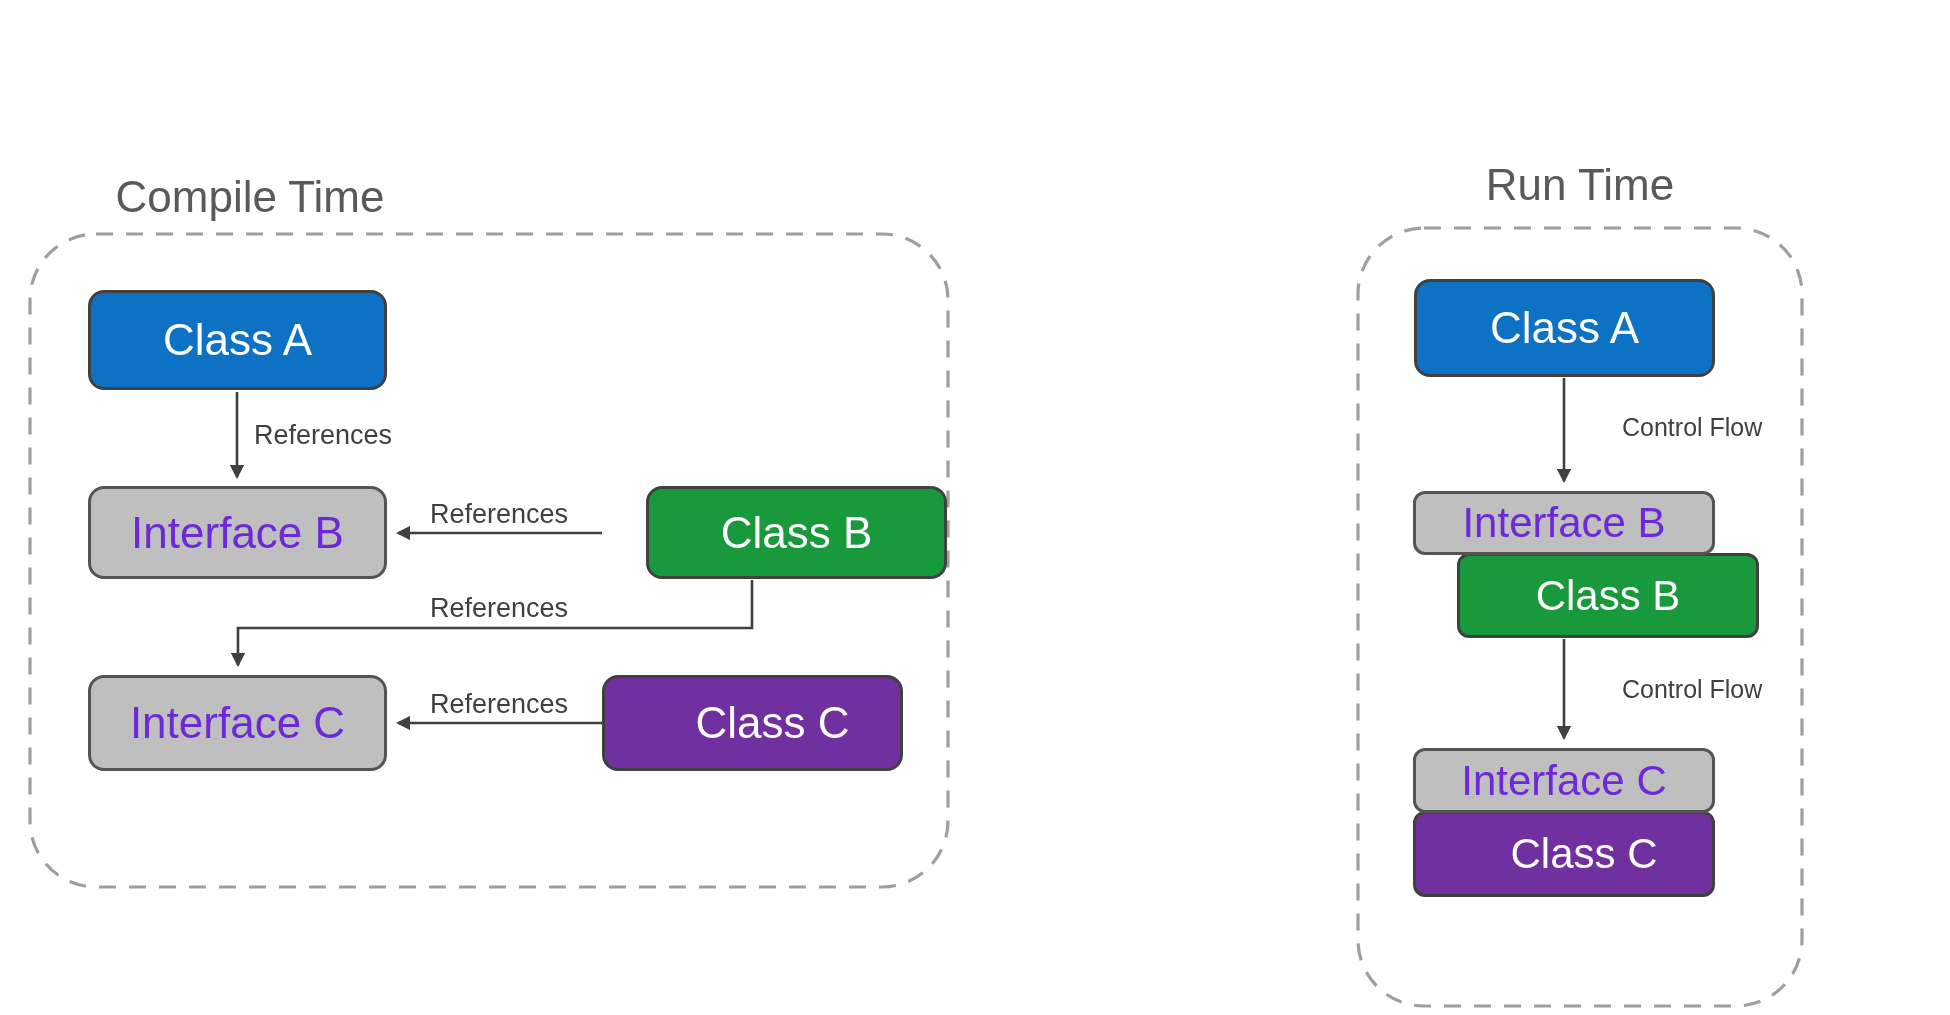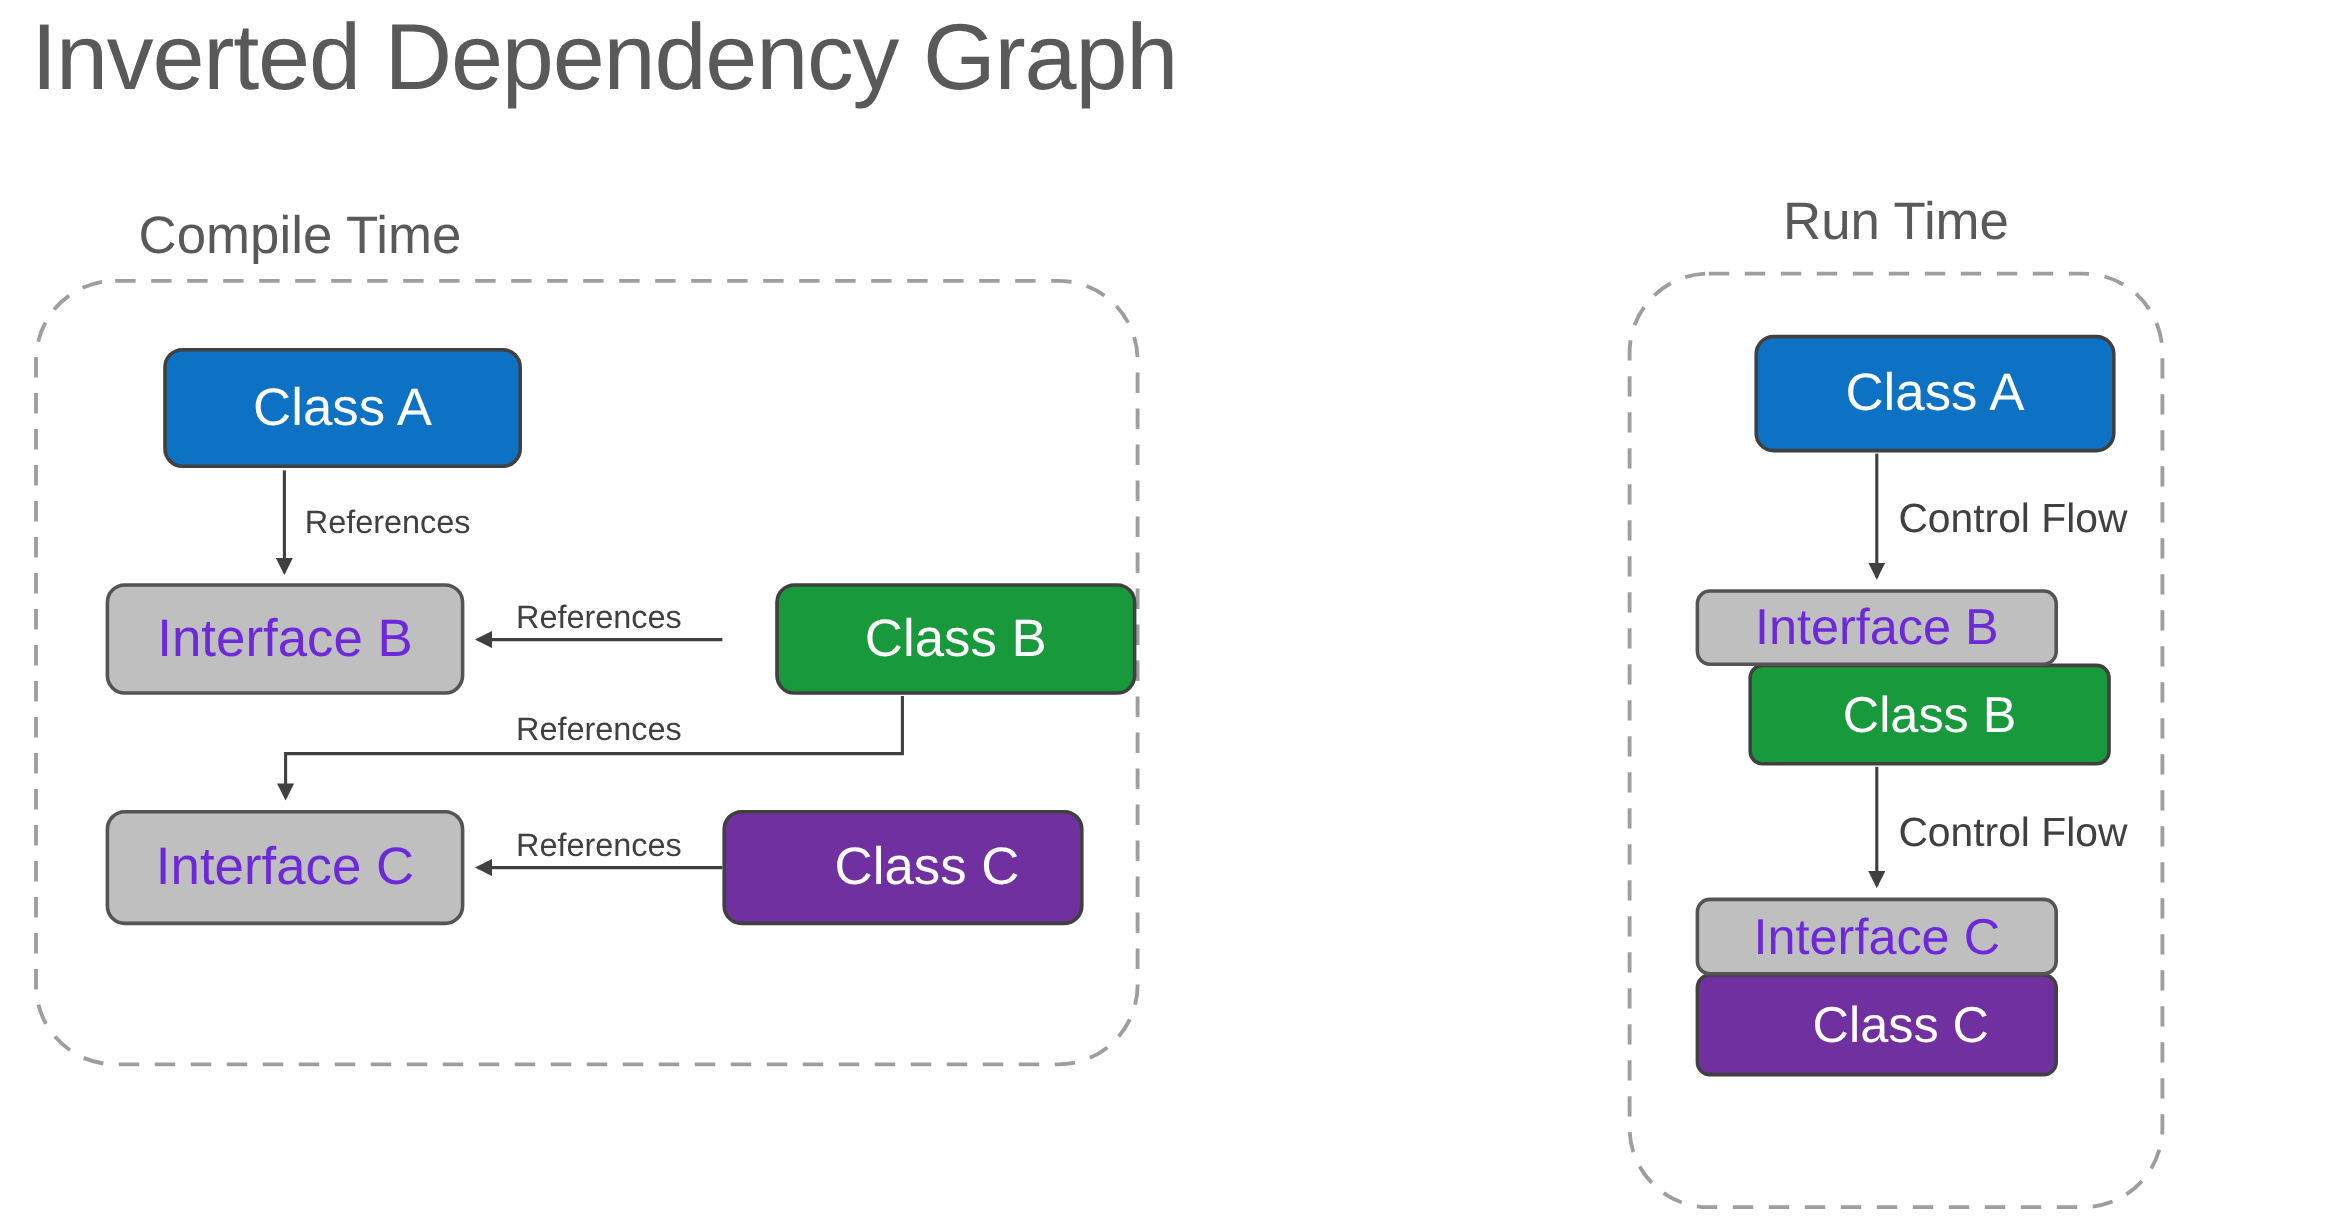--- a/index.html
+++ b/index.html
@@ -45,21 +45,21 @@
   }
   .node.cls {
     color: #ffffff;
     border: 3px solid var(--line-dark, #3d3d3d);
   }
   .node.iface {
     background: var(--interface-gray, #bfbfbf);
     color: #6d28d9;
     border: 3px solid #545454;
   }
-  .node.blue   { background: var(--class-blue, #0e72c4); margin-left: 48px; }
+  .node.blue   { background: var(--class-blue, #0e72c4); }
   .node.green  { background: var(--class-green, #189a3c); margin-left: 44px; }
   .node.purple { background: var(--class-purple, #7030a0); padding-left: 40px; }
 
   
   .n-c-class-a     { left: 88px;  top: 290px; width: 299px; height: 100px; }
   .n-c-interface-b { left: 88px;  top: 486px; width: 299px; height: 93px; }
   .n-c-class-b     { left: 602px; top: 486px; width: 301px; height: 93px; }
   .n-c-interface-c { left: 88px;  top: 675px; width: 299px; height: 96px; }
   .n-c-class-c     { left: 602px; top: 675px; width: 301px; height: 96px; }
 
@@ -69,42 +69,41 @@
   .n-r-class-b     { left: 1413px; top: 553px; width: 302px; height: 85px; border-radius: 12px; font-size: 42px; }
   .n-r-interface-c { left: 1413px; top: 748px; width: 302px; height: 65px; border-radius: 12px; font-size: 42px; z-index: 2; }
   .n-r-class-c     { left: 1413px; top: 811px; width: 302px; height: 86px; border-radius: 12px; font-size: 42px; }
 
   .edge-label {
     position: absolute;
     color: var(--edge-label-gray, #404040);
     font-size: 27px;
     white-space: nowrap;
   }
-  .edge-label.big { font-size: 34px; }
+  .edge-label.big { font-size: 25px; margin-left: 40px; }
   .el-1 { left: 254px;  top: 420px; }
   .el-2 { left: 430px;  top: 499px; }
   .el-3 { left: 430px;  top: 593px; }
   .el-4 { left: 430px;  top: 689px; }
   .el-5 { left: 1582px; top: 413px; }
   .el-6 { left: 1582px; top: 675px; }
 
   .wires {
     position: absolute;
     left: 0; top: 0;
     width: 1950px;
     height: 1015px;
     pointer-events: none;
   }
 </style>
 </head>
 <body>
 
 <div class="canvas">
 
-  <div class="page-title">Inverted Dependency Graph</div>
 
   <div class="section-label run">Run Time</div>
   <div class="section-label compile">Compile Time</div>
 
   <svg class="wires" viewBox="0 0 1950 1015" xmlns="http://www.w3.org/2000/svg">
     <defs>
       <marker id="arrow" viewBox="0 0 10 10" refX="8.5" refY="5" markerWidth="5.5" markerHeight="5.5" orient="auto-start-reverse">
         <path d="M 0 0 L 10 5 L 0 10 z" fill="#404040"></path>
       </marker>
     </defs>

